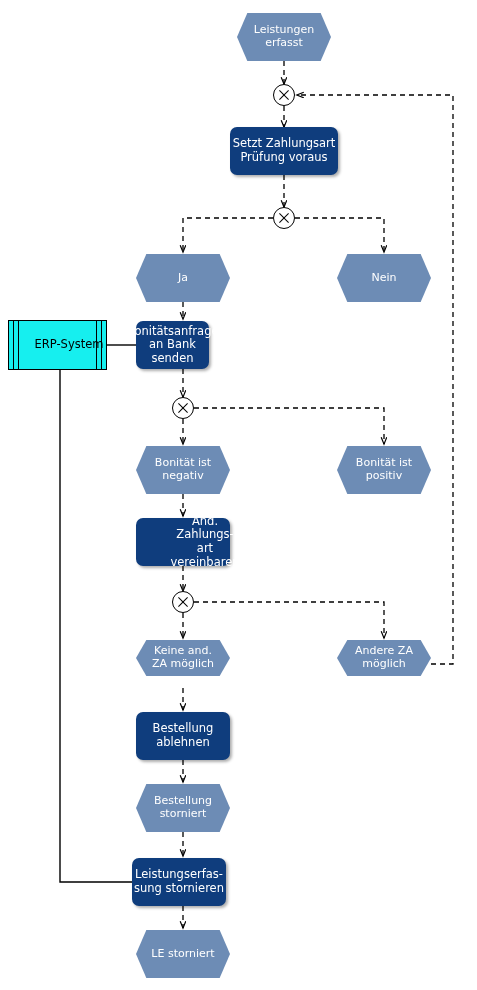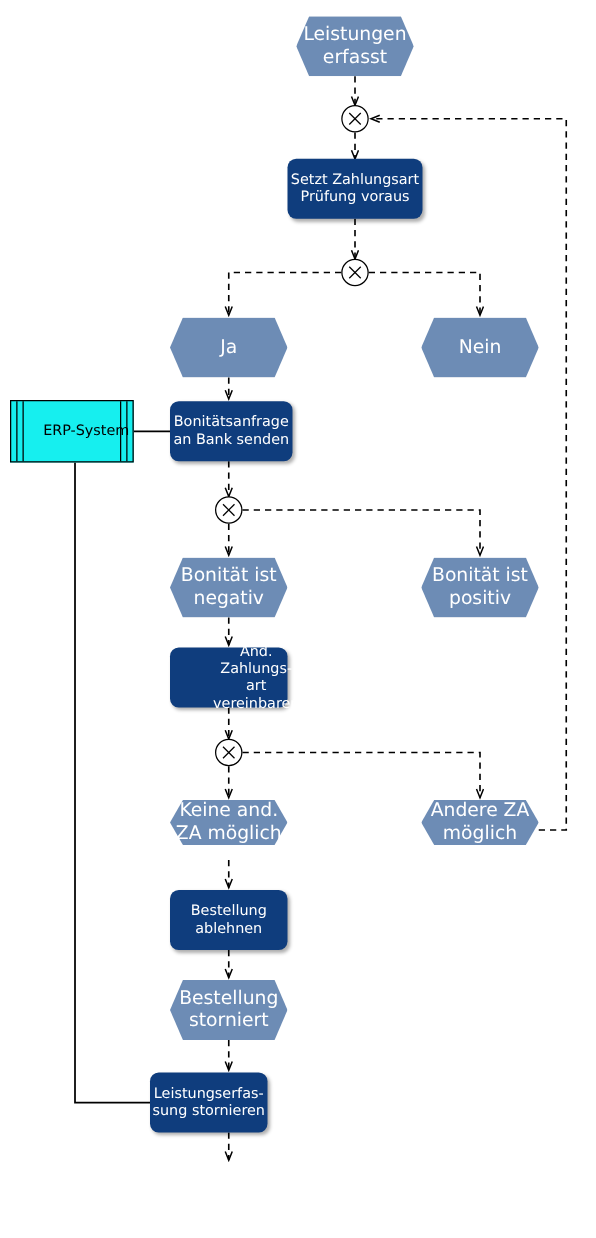--- a/index.html
+++ b/index.html
@@ -29,21 +29,21 @@
     position: absolute;
     box-sizing: border-box;
     display: flex;
     align-items: center;
     justify-content: center;
     text-align: center;
     line-height: 1.18;
   }
   .event {
     color: #ffffff;
-    font-size: 15px;
+    font-size: 11px;
     background: #6d8cb5;
     clip-path: polygon(0% 50%, 11% 0%, 89% 0%, 100% 50%, 89% 100%, 11% 100%);
     filter: drop-shadow(2px 2px 2px rgba(0,0,0,0.30));
   }
   .task {
     color: #ffffff;
     font-size: 11.5px;
     background: #0f3d7d;
     border-radius: 7px;
     box-shadow: 2px 2px 3px rgba(0,0,0,0.32);
@@ -171,21 +171,21 @@
       <span class="lbl">Ja</span>
     </div>
   </div>
 
   <div class="node event" style="left:337px;top:254px;width:94px;height:48px;text-align:center;">
     <div>
       <span class="lbl">Nein</span>
     </div>
   </div>
 
-  <div class="node task" style="left:136px;top:321px;width:98px;height:48px;">
+  <div class="node task" style="left:136px;top:321px;width:73px;height:48px;">
     <div>
       <span class="lbl">Bonitätsanfrage</span>
       <span class="lbl">an Bank senden</span>
     </div>
   </div>
 
   <div class="node system" style="left:8px;top:320px;width:99px;height:50px;position:absolute;">
     <span class="bar l1"></span>
     <span class="bar l2"></span>
     <span class="bar r1"></span>
@@ -235,26 +235,31 @@
     </div>
   </div>
 
   <div class="node event" style="left:136px;top:784px;width:94px;height:48px;">
     <div>
       <span class="lbl">Bestellung</span>
       <span class="lbl">storniert</span>
     </div>
   </div>
 
-  <div class="node task" style="left:120px;top:858px;width:94px;height:48px;">
+  <div class="node task" style="left:132px;top:858px;width:94px;height:48px;">
     <div>
       <span class="lbl">Leistungserfas-</span>
       <span class="lbl">sung stornieren</span>
     </div>
   </div>
 
+  <div class="node event" style="left:136px;top:930px;width:94px;height:48px;">
+    <div>
+      <span class="lbl">LE storniert</span>
+    </div>
+  </div>
 
   <div class="gateway" style="left:273px;top:84px;"></div>
   <div class="gateway" style="left:273px;top:207px;"></div>
   <div class="gateway" style="left:172px;top:397px;"></div>
   <div class="gateway" style="left:172px;top:591px;"></div>
 
 </div>
 
 </body></html>

